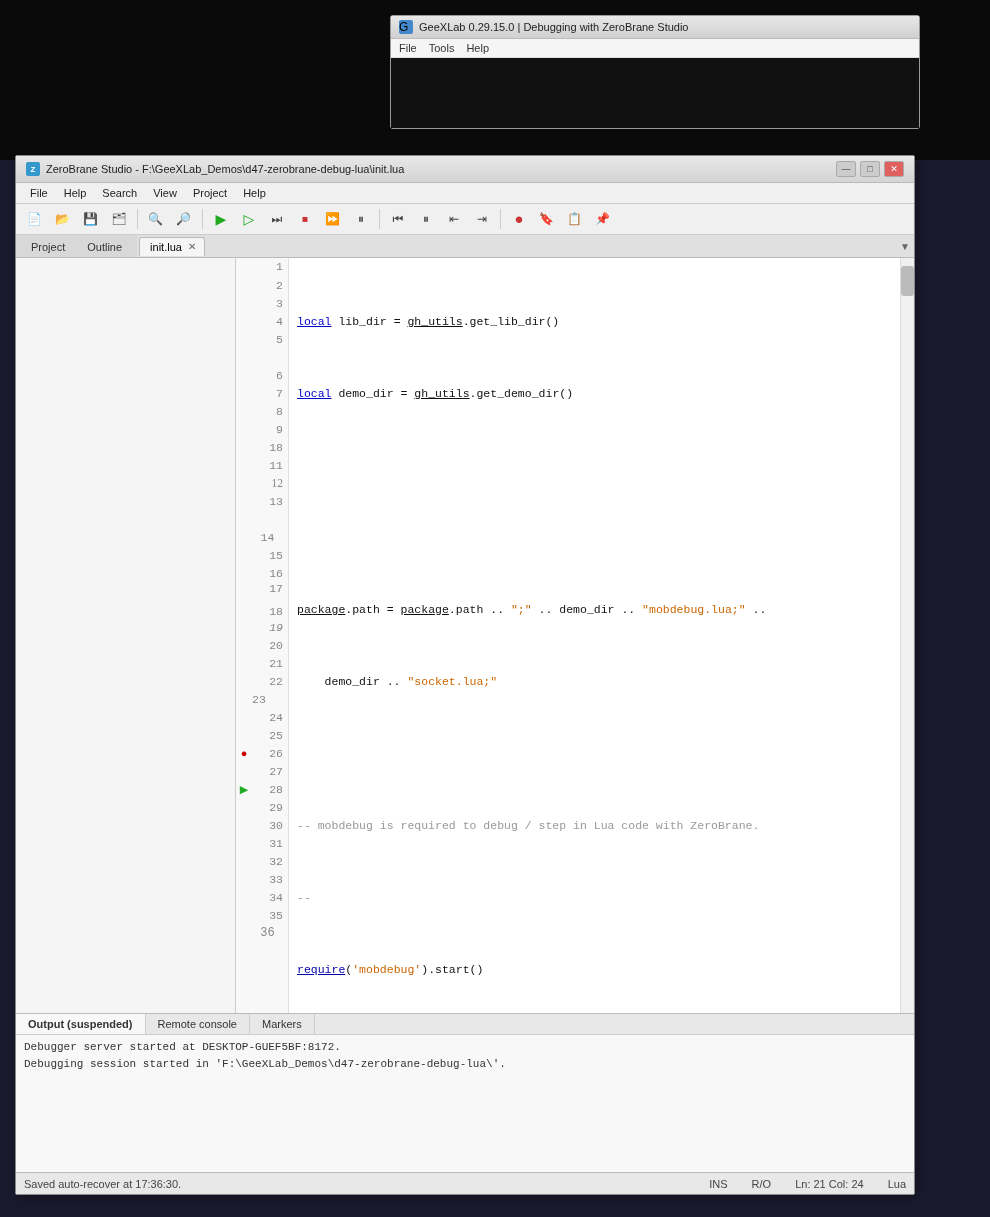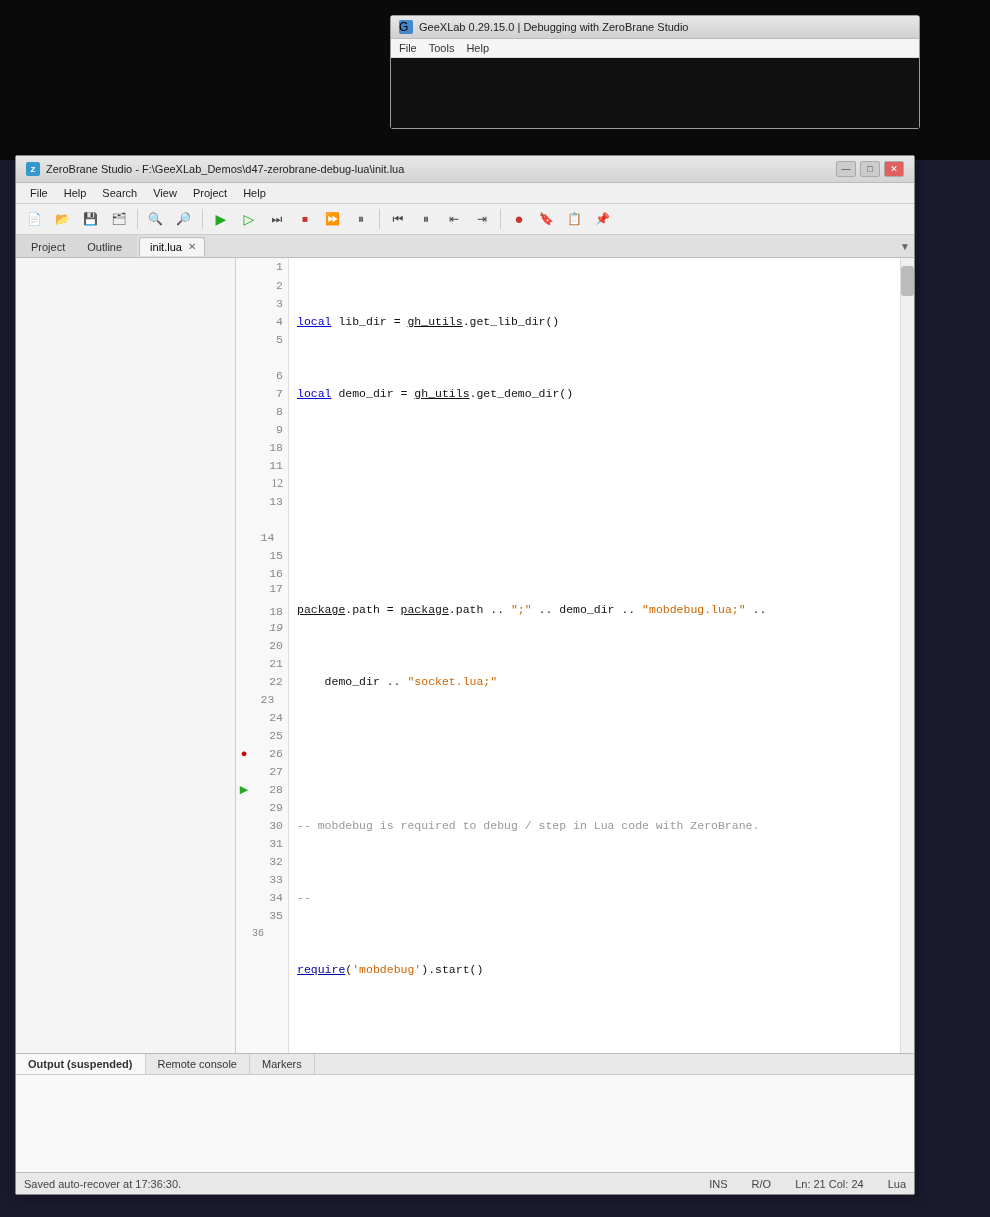--- a/index.html
+++ b/index.html
@@ -288,21 +288,21 @@
 
     
     .kw { color: #0000cc; text-decoration: underline; }
     .fn { color: #0000aa; text-decoration: underline; }
     .str { color: #cc6600; }
     .cmt { color: #999999; }
     .var { color: #111; text-decoration: underline; }
 
     
     .bottom-panel {
-      height: 119px;
+      height: 159px;
       border-top: 1px solid #bbb;
       display: flex;
       flex-direction: column;
       flex-shrink: 0;
       background: #f8f8f8;
     }
     .bottom-tabs {
       display: flex;
       background: #e8e8e8;
       border-bottom: 1px solid #ccc;
@@ -526,21 +526,21 @@
           <div style="display:flex;align-items:center;height:18px;">
             <div style="width:16px;"></div>
             <div style="width:36px;text-align:right;padding-right:5px;font-family:'Courier New',monospace;font-size:11.5px;color:#888;">21</div>
           </div>
           <div style="display:flex;align-items:center;height:18px;">
             <div style="width:16px;"></div>
             <div style="width:36px;text-align:right;padding-right:5px;font-family:'Courier New',monospace;font-size:11.5px;color:#888;">22</div>
           </div>
           <div style="display:flex;align-items:center;height:18px;">
             <div style="width:16px;"></div>
-            <div style="width:36px;text-align:center;padding-right:5px;font-family:'Courier New',monospace;font-size:11.5px;color:#888;">23</div>
+            <div style="width:36px;text-align:left;padding-right:5px;font-family:'Courier New',monospace;font-size:11.5px;color:#888;">23</div>
           </div>
           <div style="display:flex;align-items:center;height:18px;">
             <div style="width:16px;"></div>
             <div style="width:36px;text-align:right;padding-right:5px;font-family:'Courier New',monospace;font-size:11.5px;color:#888;">24</div>
           </div>
           <div style="display:flex;align-items:center;height:18px;">
             <div style="width:16px;"></div>
             <div style="width:36px;text-align:right;padding-right:5px;font-family:'Courier New',monospace;font-size:11.5px;color:#888;">25</div>
           </div>
           <div style="display:flex;align-items:center;height:18px;">
@@ -578,21 +578,21 @@
           <div style="display:flex;align-items:center;height:18px;">
             <div style="width:16px;"></div>
             <div style="width:36px;text-align:right;padding-right:5px;font-family:'Courier New',monospace;font-size:11.5px;color:#888;">34</div>
           </div>
           <div style="display:flex;align-items:center;height:18px;">
             <div style="width:16px;"></div>
             <div style="width:36px;text-align:right;padding-right:5px;font-family:'Courier New',monospace;font-size:11.5px;color:#888;">35</div>
           </div>
           <div style="display:flex;align-items:center;height:18px;">
             <div style="width:16px;"></div>
-            <div style="width:36px;text-align:left;padding-right:5px;font-family:'Courier New',monospace;font-size:10px;color:#888;">36</div>
+            <div style="width:36px;text-align:center;padding-right:5px;font-family:'Courier New',monospace;font-size:12px;color:#888;">36</div>
           </div>
         </div>
 
         <div class="code-content" style="flex:1;overflow:hidden;">
           
           <div style="height:18px;line-height:18px;white-space:pre;"><span class="kw">local</span> lib_dir = <span class="var">gh_utils</span>.get_lib_dir()</div>
           
           <div style="height:18px;line-height:18px;white-space:pre;"><span class="kw">local</span> demo_dir = <span class="var">gh_utils</span>.get_demo_dir()</div>
           
           <div style="height:18px;line-height:18px;"> </div>
@@ -674,20 +674,24 @@
         </div>
       </div>
     </div>
   </div>
 
   <div class="bottom-panel">
     <div class="bottom-tabs">
       <div class="bottom-tab active">Output (suspended)</div>
       <div class="bottom-tab">Remote console</div>
       <div class="bottom-tab">Markers</div>
+    </div>
+    <div class="bottom-content">
+      <div>Debugger server started at DESKTOP-GUEF5BF:8172.</div>
+      <div>Debugging session started in 'F:\GeeXLab_Demos\d47-zerobrane-debug-lua\'.</div>
     </div>
   </div>
 
   <div class="statusbar">
     <span>Saved auto-recover at 17:36:30.</span>
     <div class="statusbar-right">
       <span>INS</span>
       <span>R/O</span>
       <span>Ln: 21 Col: 24</span>
       <span>Lua</span>

